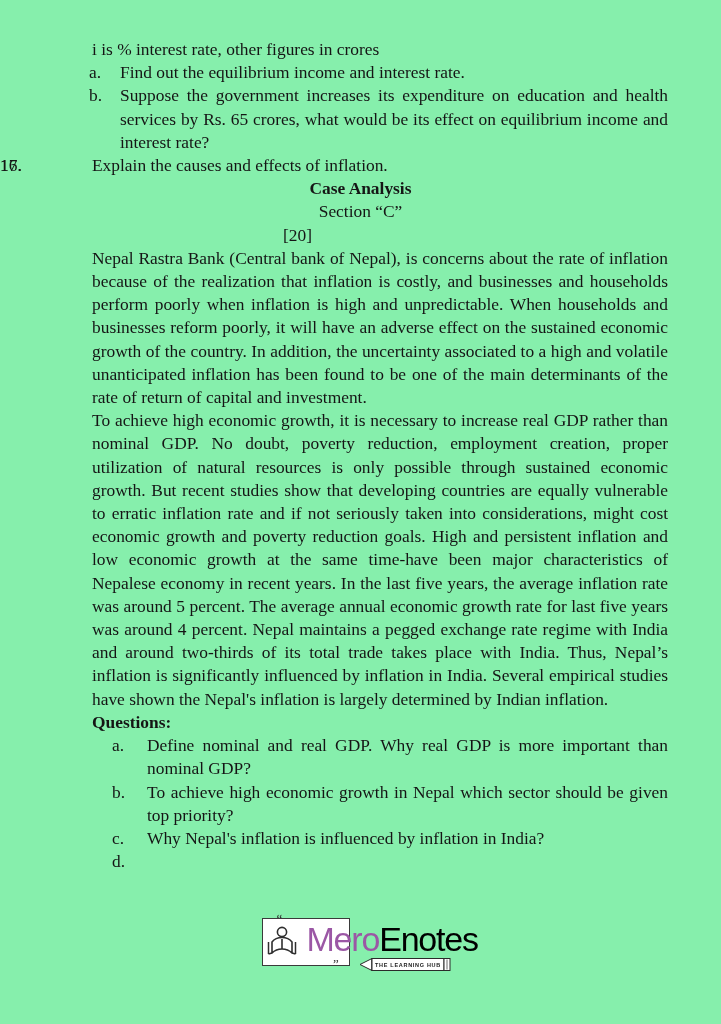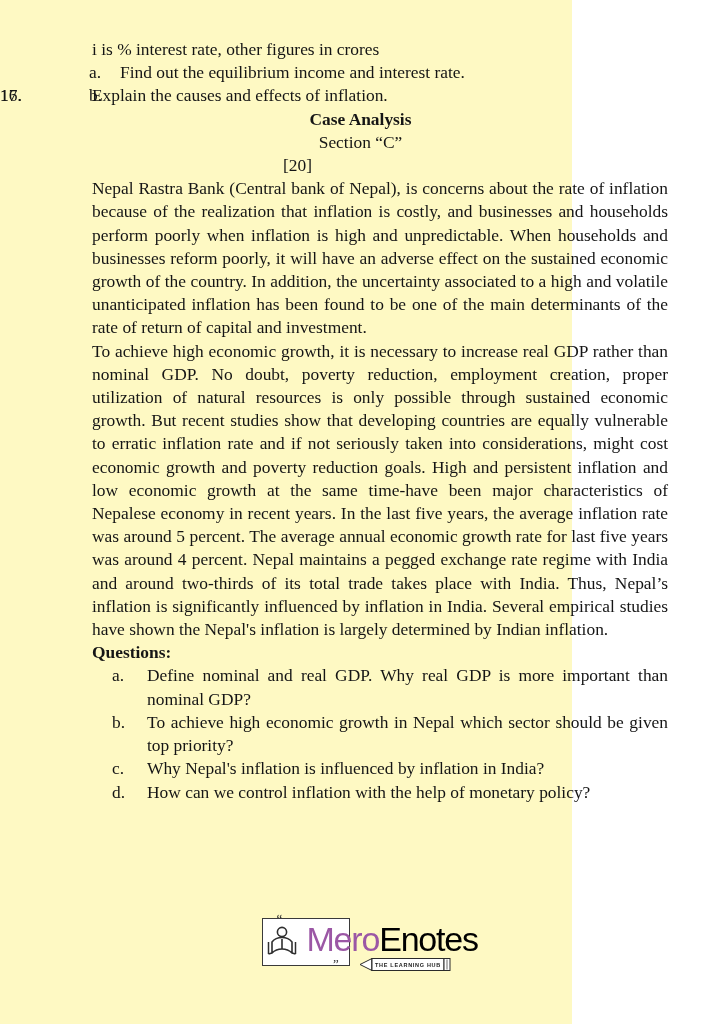--- a/index.html
+++ b/index.html
@@ -12,23 +12,23 @@
     height: 1024px;
     position: relative;
     font-family: "Liberation Serif", "DejaVu Serif", serif;
     color: #151515;
     overflow: hidden;
   }
 
   .page {
     position: absolute;
     left: 0; top: 0;
-    width: 572px;
+    width: 721px;
     height: 1024px;
-    background: #fef9c3;
+    background: #86efac;
   }
 
   
   .content {
     position: absolute;
     left: 0;
     top: 38px;
     width: 721px;
   }
 
@@ -189,20 +189,21 @@
       <span>i is % interest rate, other figures in crores</span>
     </div>
 
     <div class="row sub">
       <span class="marker">a.</span>
       <span>Find out the equilibrium income and interest rate.</span>
     </div>
 
     <div class="row sub just">
       <span class="marker">b.</span>
+      <span>Suppose the government increases its expenditure on education and health services by Rs. 65 crores, what would be its effect on equilibrium income and interest rate?</span>
     </div>
 
     <div class="row">
       <span class="marker">16.</span>
     </div>
 
     <div class="row">
       <span class="marker">17.</span>
       <span>Explain the causes and effects of inflation.</span>
     </div>
@@ -242,21 +243,20 @@
       <span>To achieve high economic growth in Nepal which sector should be given top priority?</span>
     </div>
 
     <div class="row qsub">
       <span class="marker">c.</span>
       <span>Why Nepal's inflation is influenced by inflation in India?</span>
     </div>
 
     <div class="row qsub">
       <span class="marker">d.</span>
-      <span>How can we control inflation with the help of monetary policy?</span>
     </div>
 
   </div>
 
   <div class="footer">
     <div class="logo-wrap">
 
       <div class="logo-box"></div>
 
       <span class="quote-tl">“</span>

